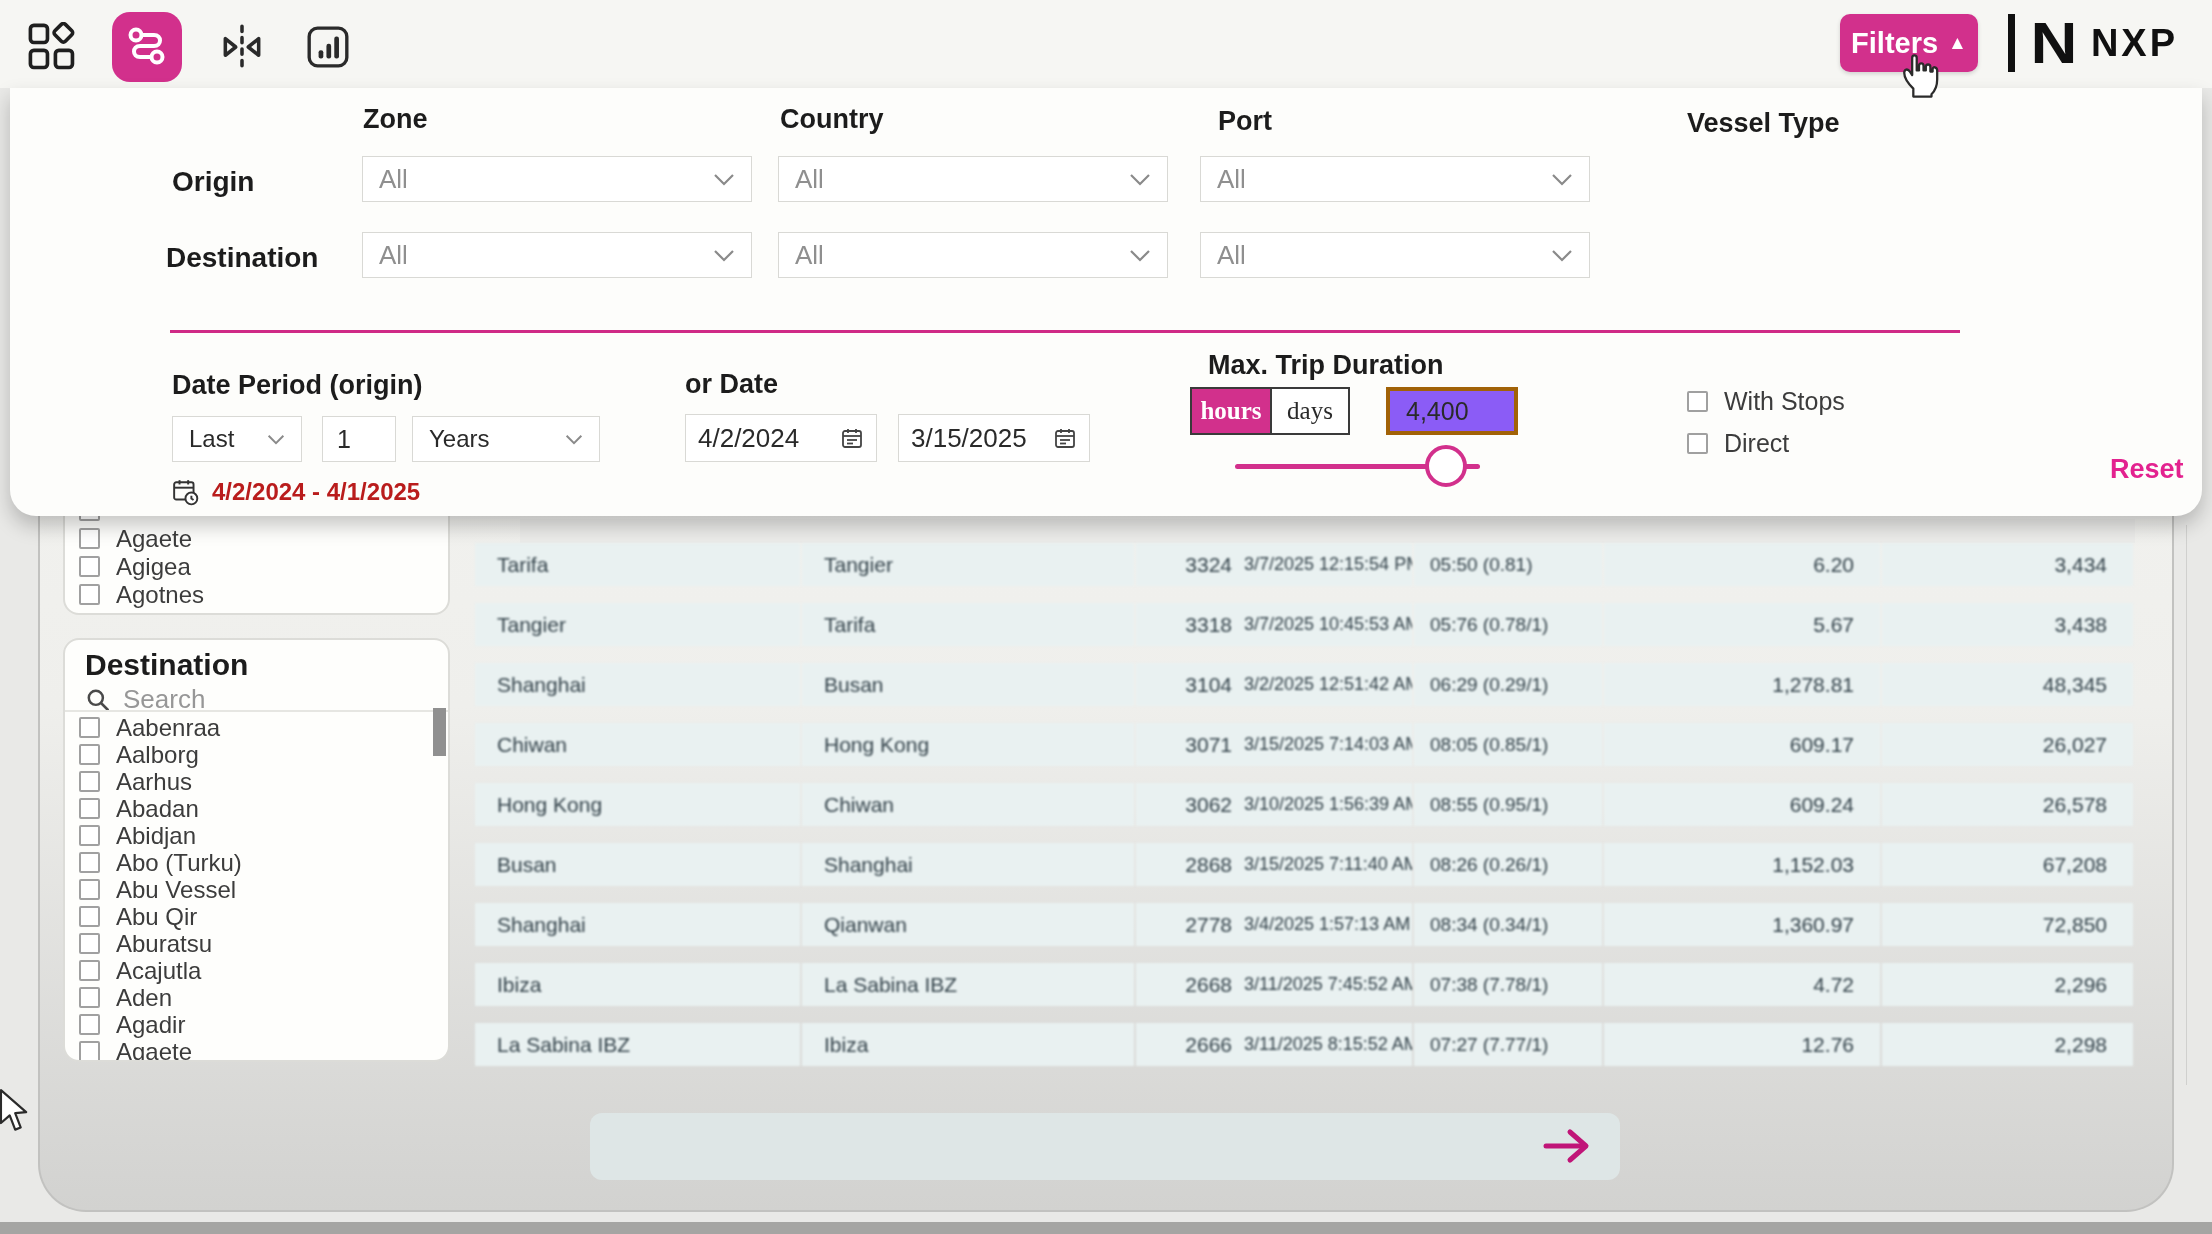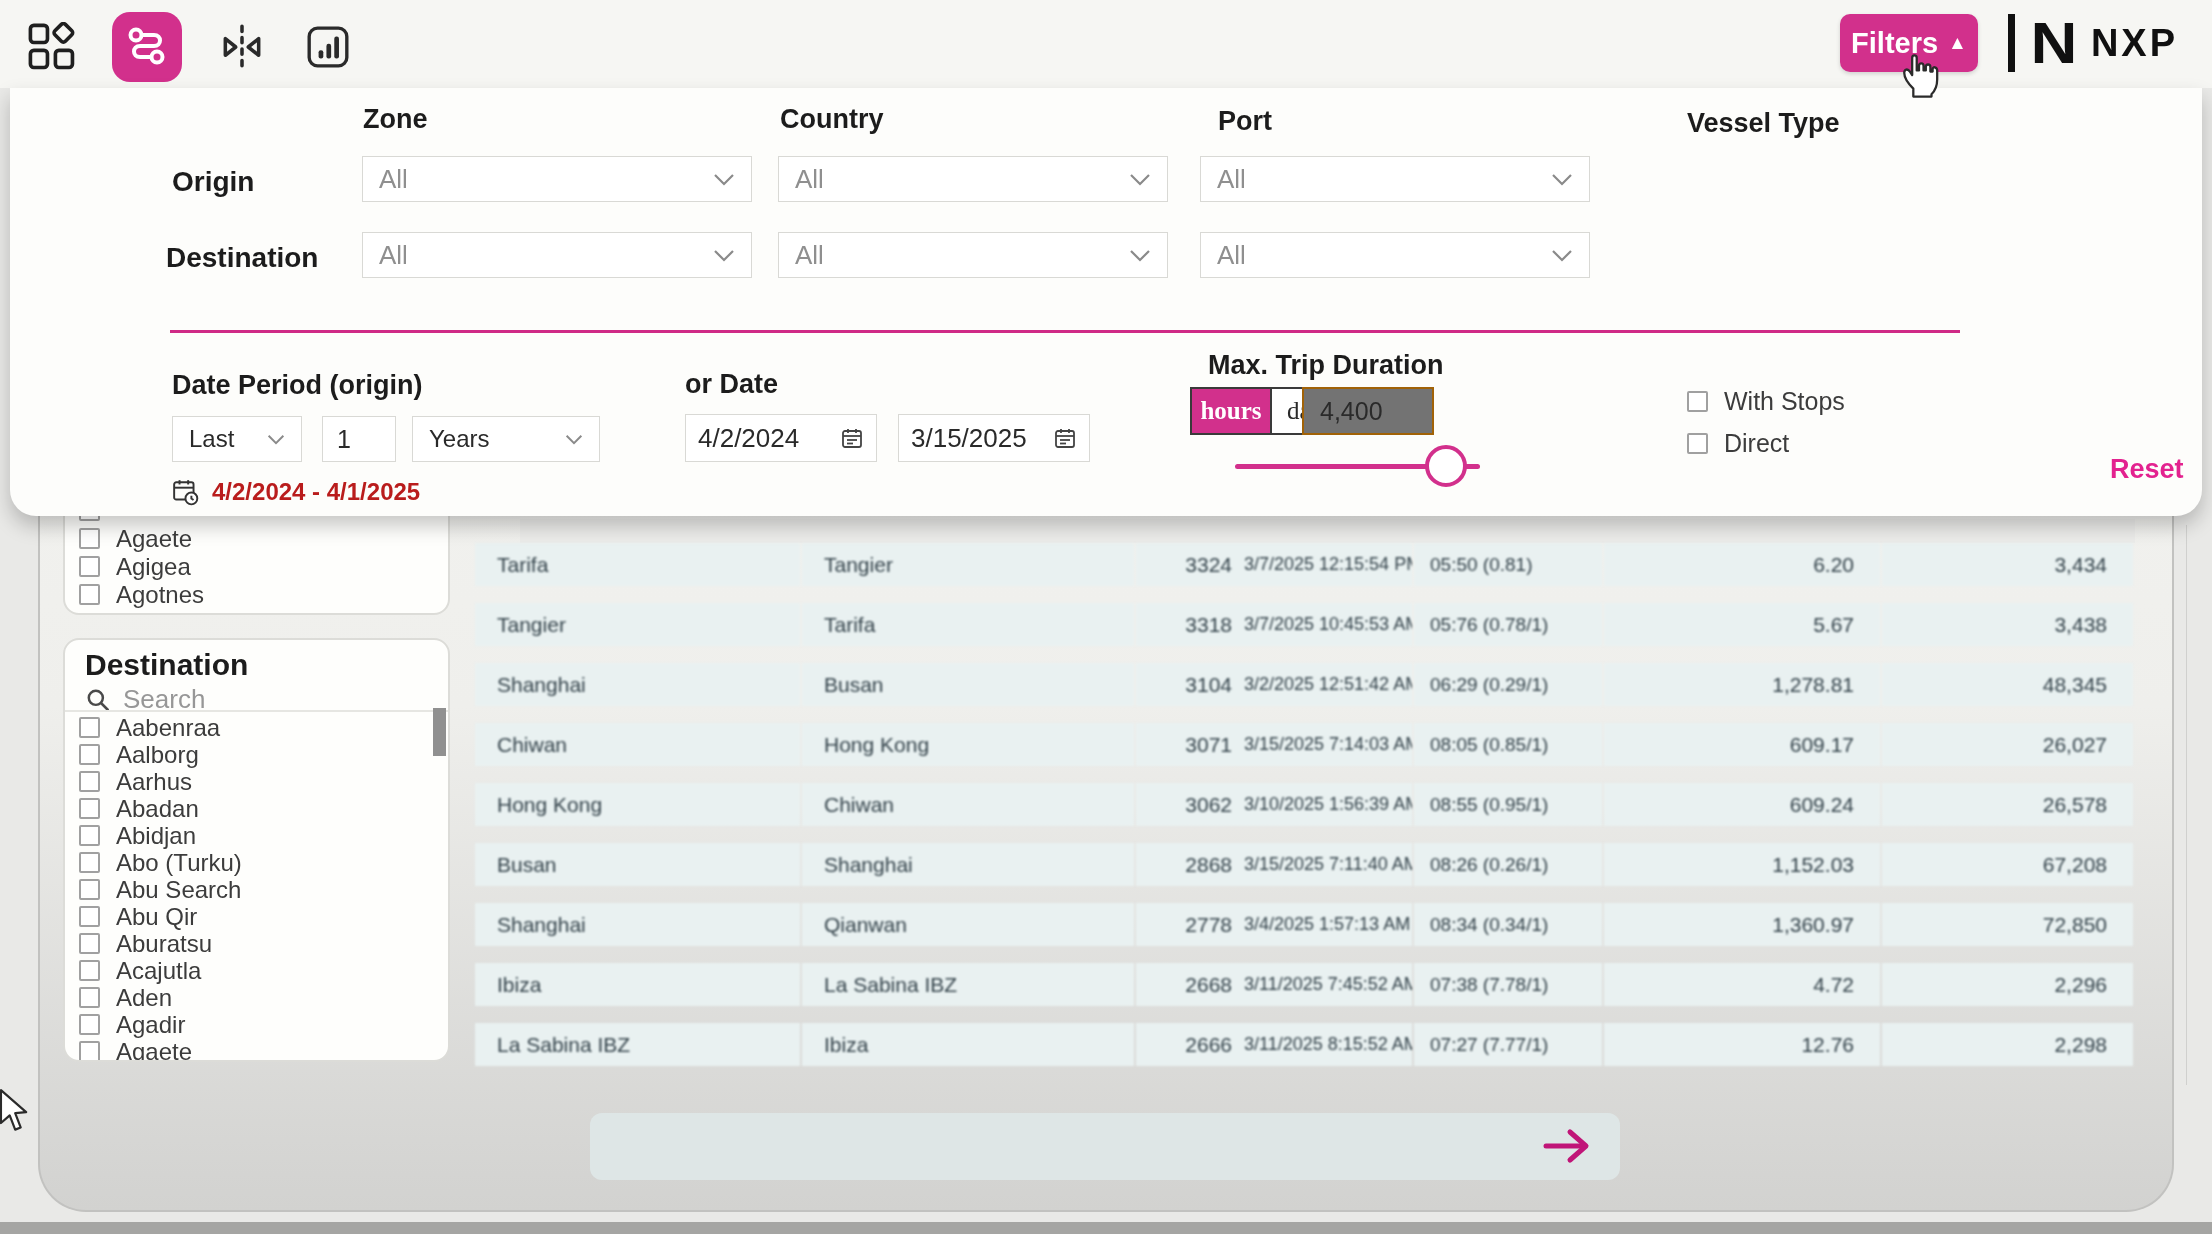--- a/index.html
+++ b/index.html
@@ -81,21 +81,21 @@
   .sec-lb { font-size:27px; font-weight:700; color:#1c1c1c; }
   .range-row { position:absolute; left:162px; top:390px; display:flex; align-items:center; gap:12px; }
   .range-text { font-size:24px; font-weight:700; color:#b91c1c; }
   .date-box { position:absolute; width:192px; height:48px; border:1px solid #d9d9d5; background:#fff; display:flex; align-items:center;
     justify-content:space-between; padding:0 12px; cursor:pointer; }
   .date-box .date-val { font-size:26px; color:#2a2a2a; }
   .toggle { position:absolute; left:1180px; top:299px; height:48px; display:flex; border:2px solid #3a3a3a; cursor:pointer; }
   .tg { width:78px; display:flex; align-items:center; justify-content:center; font-size:25px;font-family:Liberation Serif, serif; }
   .tg-on { background:#d2308c; color:#fff; font-weight:700; }
   .tg-off { background:#fff; color:#2a2a2a; border-left:2px solid #3a3a3a; }
-  .max-input { position:absolute; left:1292px; top:299px; width:132px; height:48px; border:2px solid #a16207; background:#737373;
+  .max-input { position:absolute; left:1376px; top:299px; width:132px; height:48px; border:4px solid #a16207; background:#8b5cf6;
     font-size:25px; color:#2a2a2a; padding:0 16px; outline:none; font-family:"Liberation Sans","DejaVu Sans",sans-serif; }
   .slider-track { position:absolute; left:1225px; top:376px; width:245px; height:5px; background:#d2308c; border-radius:3px; }
   .slider-handle { position:absolute; top:357px; width:42px; height:42px; border-radius:50%; background:#fff; border:4px solid #d2308c; cursor:grab; }
   .vt-col { position:absolute; left:1675px; top:60px; display:flex; flex-direction:column; gap:16px; }
   .vt-col .cb-label, .ro-col .cb-label { font-size:25px; }
   .ro-col { position:absolute; left:1677px; top:300px; display:flex; flex-direction:column; gap:15px; }
   .reset-lb { position:absolute; left:2100px; top:366px; font-size:27px; font-weight:700; color:#e3228f; cursor:pointer; }
 
   .cursor { position:absolute; z-index:99; pointer-events:none; }
 </style>
@@ -202,21 +202,21 @@
         <div class="check-row">
           <span class="cb"></span>
           <span class="cb-label">Abidjan</span>
         </div>
         <div class="check-row">
           <span class="cb"></span>
           <span class="cb-label">Abo (Turku)</span>
         </div>
         <div class="check-row">
           <span class="cb"></span>
-          <span class="cb-label">Abu Search</span>
+          <span class="cb-label">Abu Vessel</span>
         </div>
         <div class="check-row">
           <span class="cb"></span>
           <span class="cb-label">Abu Qir</span>
         </div>
         <div class="check-row">
           <span class="cb"></span>
           <span class="cb-label">Aburatsu</span>
         </div>
         <div class="check-row">

